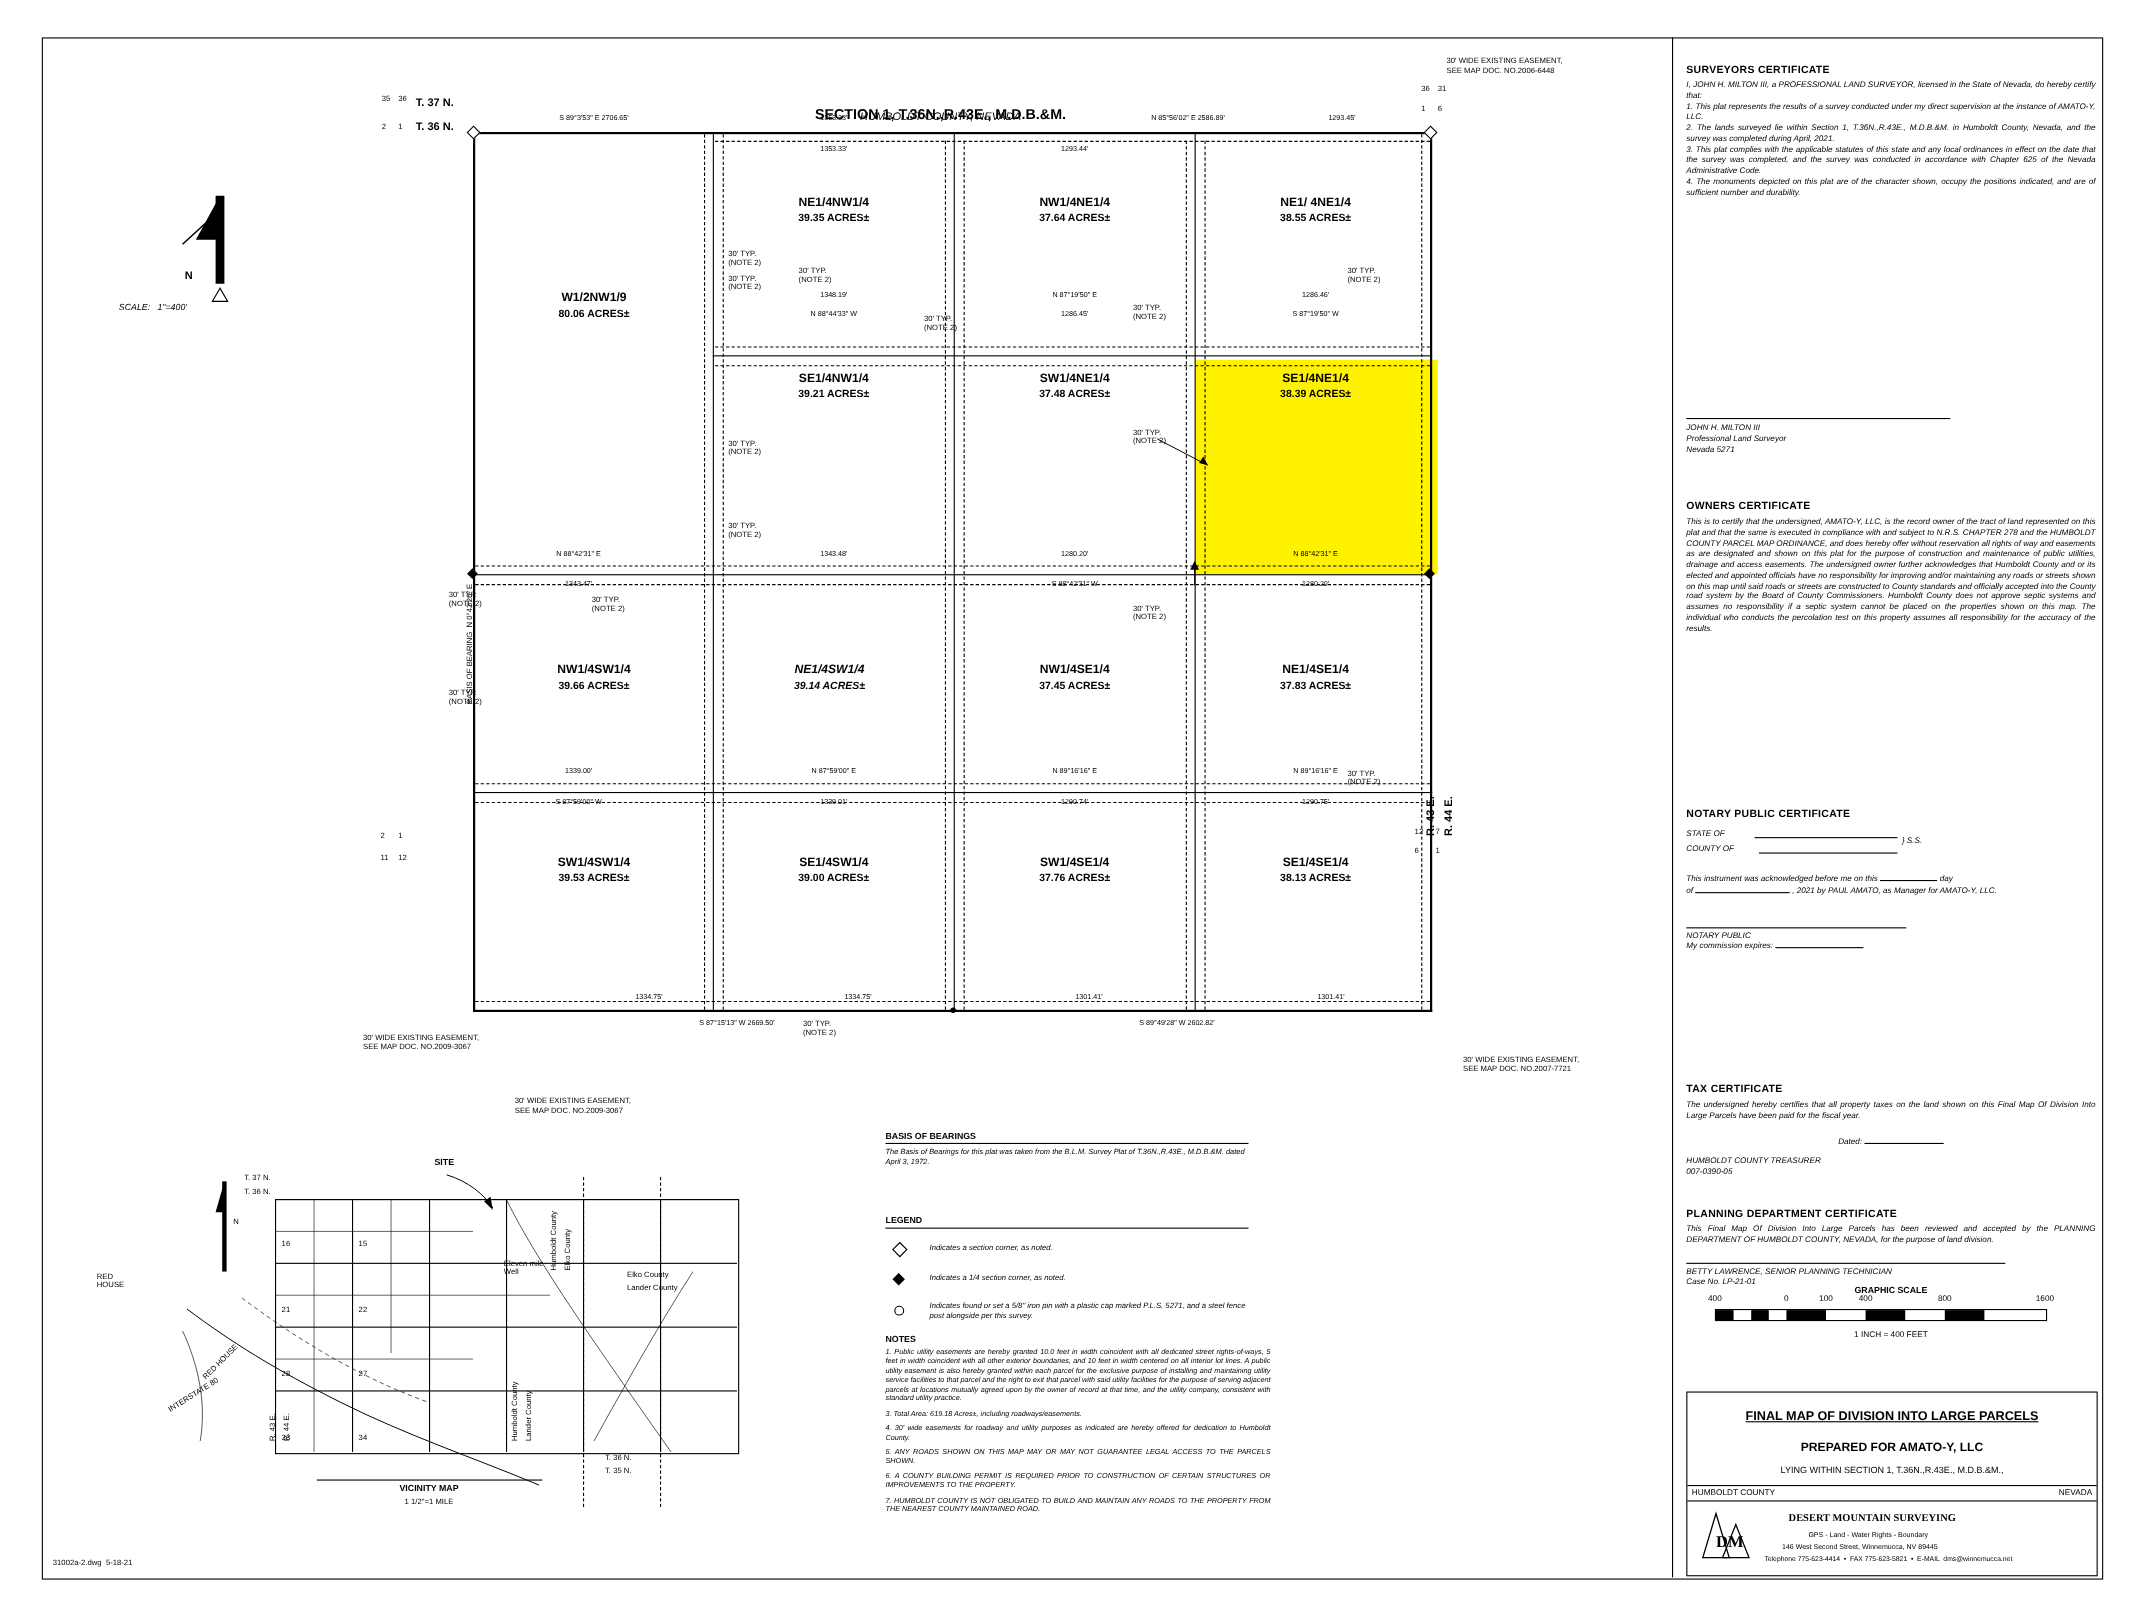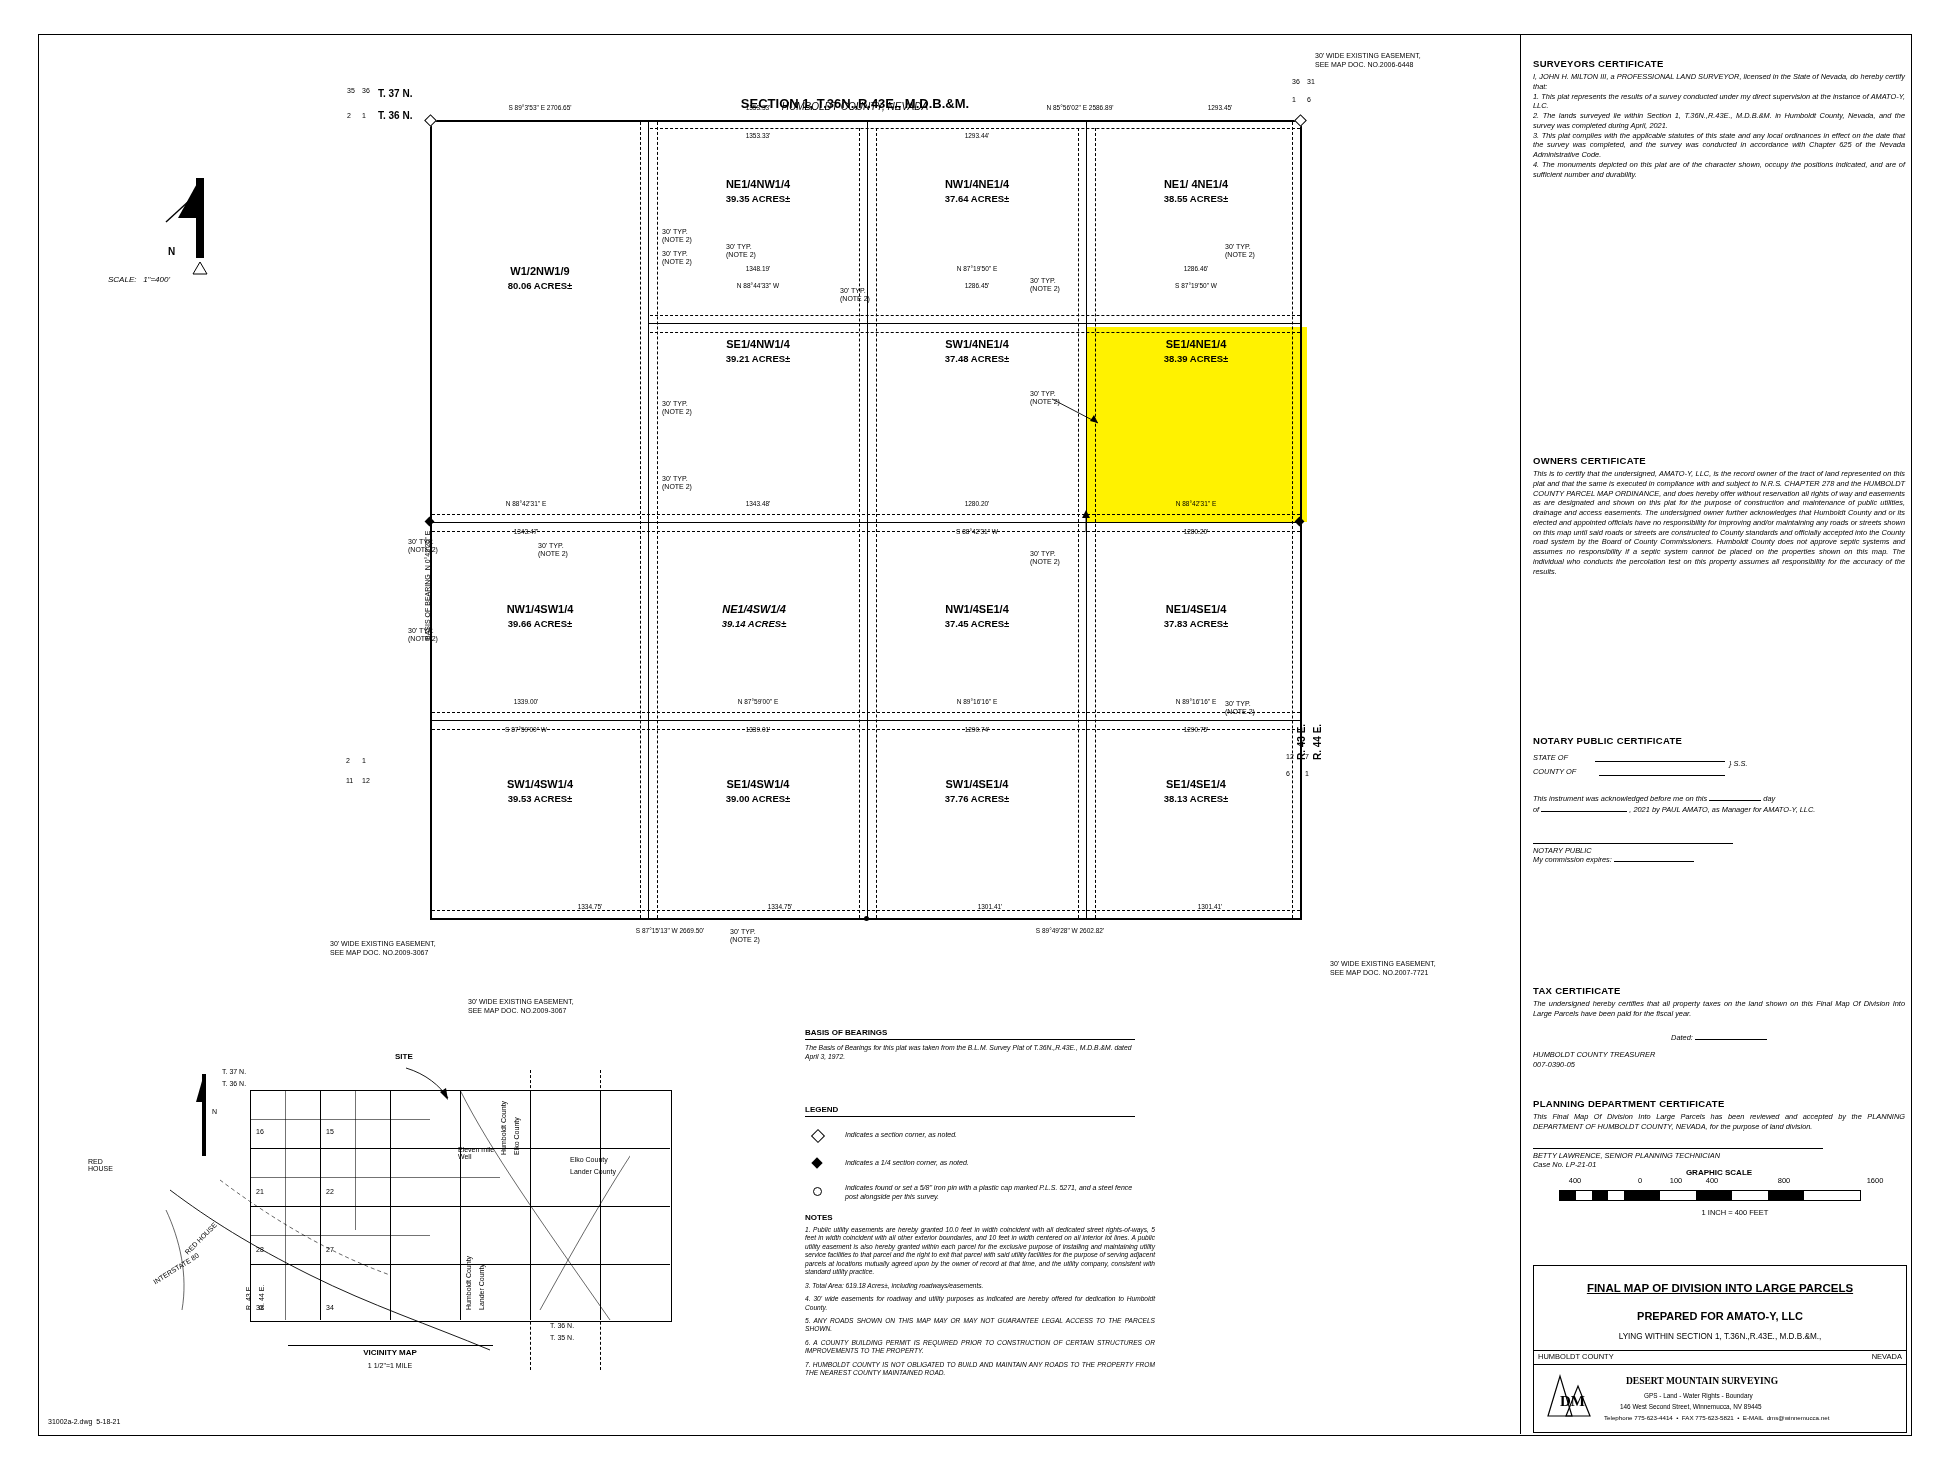--- a/index.html
+++ b/index.html
@@ -49,21 +49,21 @@
   .note{font-size:6.6px;line-height:1.28;font-style:italic;text-align:justify;margin-bottom:5px;}
 
   
   #legend-block{position:absolute;left:805px;top:905px;width:390px;}
   .leg-row{position:absolute;font-size:7px;font-style:italic;}
 
   
   #graphic-scale{position:absolute;left:1533px;top:1168px;width:372px;}
   .gs-bar{position:absolute;height:9px;border:1px solid #000;}
   .gs-fill{position:absolute;height:9px;background:#000;}
-  .gs-lab{position:absolute;font-size:7.5px;transform:translateX(-50%);margin-left:16px;}
+  .gs-lab{position:absolute;font-size:7.5px;transform:translateX(-50%);}
 
   
   .narrow{position:absolute;}
 </style>
 </head>
 <body>
 
 <div class="sheet">
   <div class="frame"></div>
   <div class="vline"></div>
@@ -385,20 +385,26 @@
 
   <div class="rcol" style="top:58px;">
     <div class="rhead">SURVEYORS CERTIFICATE</div>
     <div class="rbody" style="white-space:pre-line;">I, JOHN H. MILTON III, a PROFESSIONAL LAND SURVEYOR, licensed in the State of Nevada, do hereby certify that:
 1.    This plat represents the results of a survey conducted under my direct supervision at the instance of AMATO-Y, LLC.
 2.    The lands surveyed lie within Section 1, T.36N.,R.43E., M.D.B.&amp;M. in Humboldt County, Nevada, and the survey was completed during April, 2021.
 3.    This plat complies with the applicable statutes of this state and any local ordinances in effect on the date that the survey was completed, and the survey was conducted in accordance with Chapter 625 of the Nevada Administrative Code.
 4.    The monuments depicted on this plat are of the character shown, occupy the positions indicated, and are of sufficient number and durability.</div>
   </div>
 
+  <div class="rcol" style="top:380px;">
+    <div style="border-bottom:1px solid #000;width:240px;"></div>
+    <div class="rbody" style="margin-top:3px;">JOHN H. MILTON III</div>
+    <div class="rbody" style="margin-top:0;">Professional Land Surveyor</div>
+    <div class="rbody" style="margin-top:0;">Nevada 5271</div>
+  </div>
 
   <div class="rcol" style="top:455px;">
     <div class="rhead">OWNERS CERTIFICATE</div>
     <div class="rbody">This is to certify that the undersigned, AMATO-Y, LLC, is the record owner of the tract of land represented on this plat and that the same is executed in compliance with and subject to N.R.S. CHAPTER 278 and the HUMBOLDT COUNTY PARCEL MAP ORDINANCE, and does hereby offer without reservation all rights of way and easements as are designated and shown on this plat for the purpose of construction and maintenance of public utilities, drainage and access easements.  The undersigned owner further acknowledges that Humboldt County and or its elected and appointed officials have no responsibility for improving and/or maintaining any roads or streets shown on this map until said roads or streets are constructed to County standards and officially accepted into the County road system by the Board of County Commissioners. Humboldt County does not approve septic systems and assumes no responsibility if a septic system cannot be placed on the properties shown on this map.  The individual who conducts the percolation test on this property assumes all responsibility for the accuracy of the results.</div>
   </div>
 
 
   <div class="rcol" style="top:735px;">
     <div class="rhead">NOTARY PUBLIC CERTIFICATE</div>
     <div style="position:relative;height:40px;margin-top:4px;">

